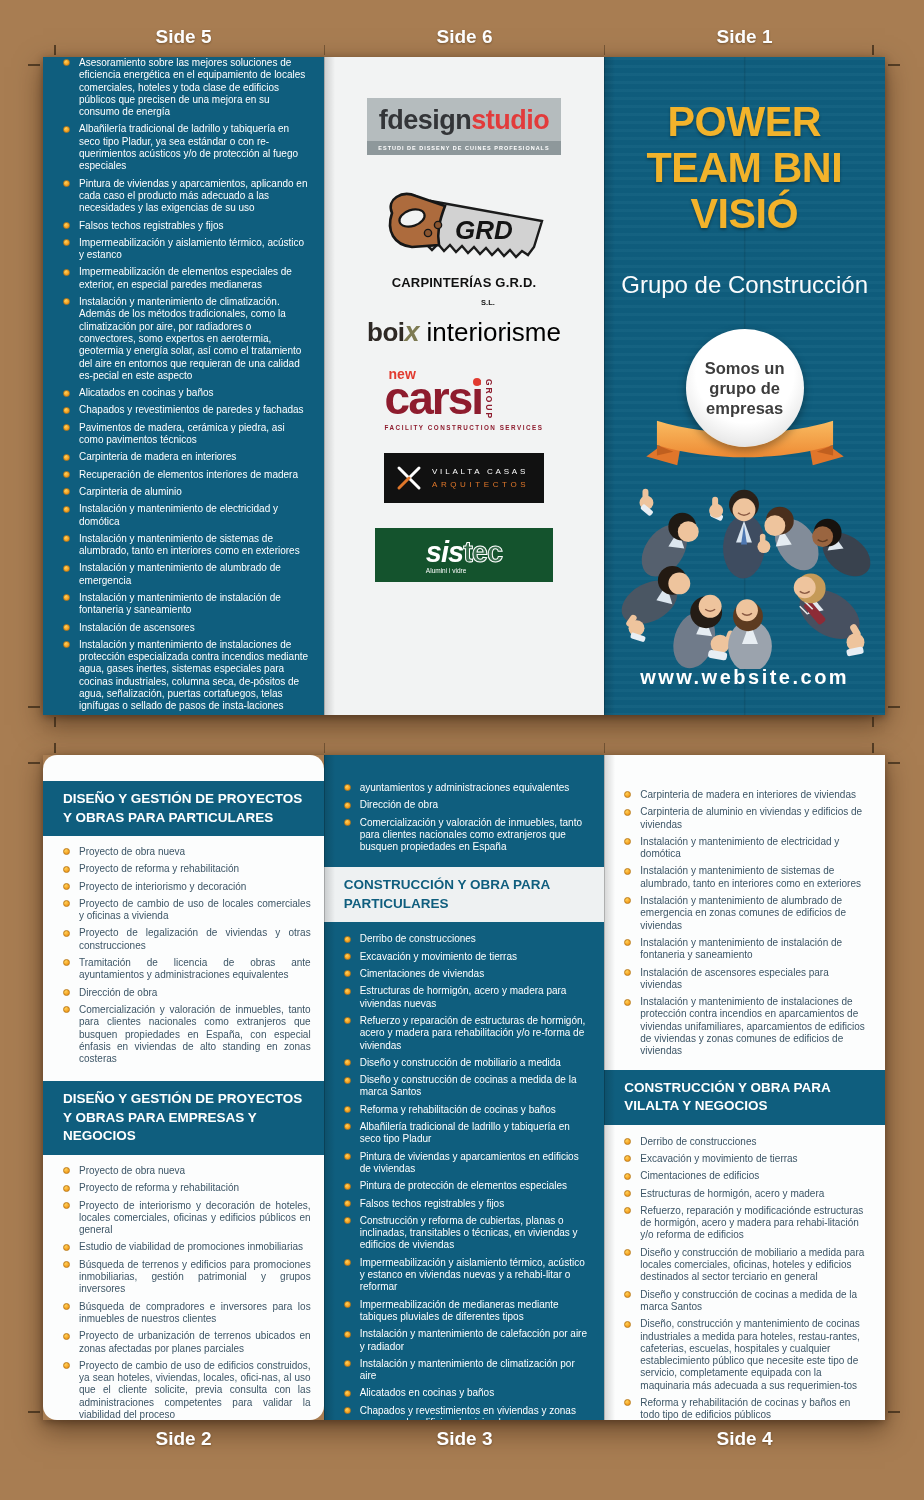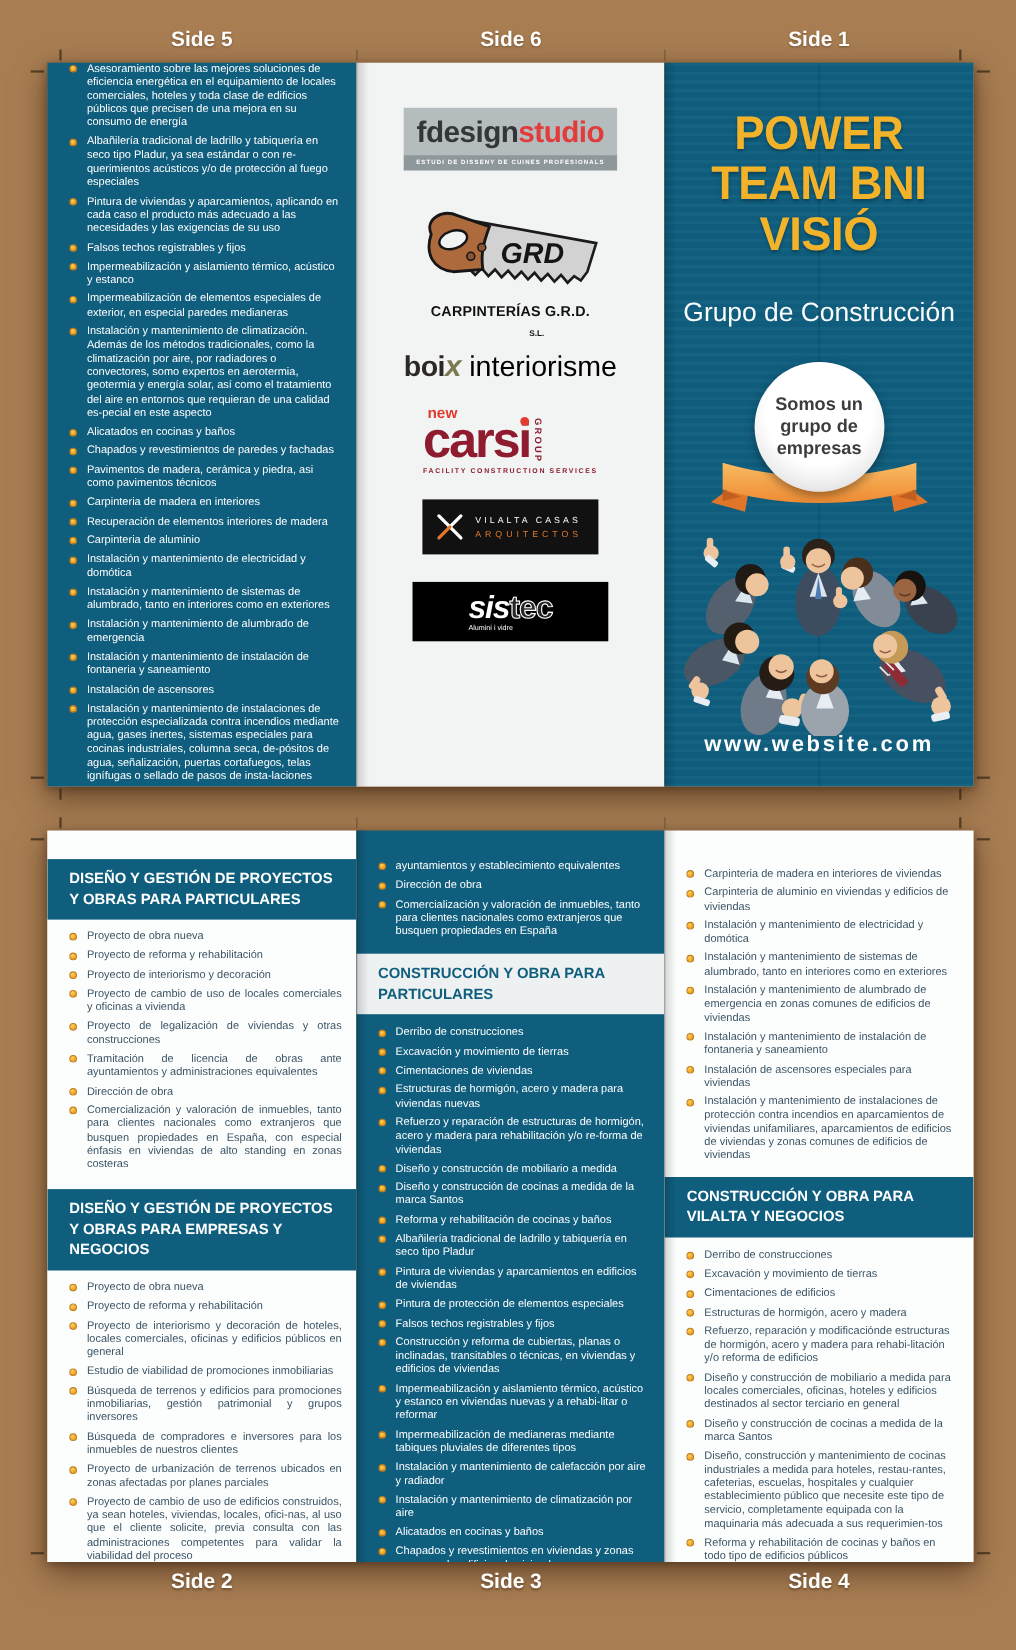--- a/index.html
+++ b/index.html
@@ -80,21 +80,21 @@
   .carsi-new { color:#e23b30; font-size:14px; font-weight:bold; display:block; margin:0 0 -6px 4px; }
   .carsi-row { display:flex; align-items:flex-start; }
   .carsi-name { font-size:46px; font-weight:900; color:#8e1c2e; letter-spacing:-2px; line-height:44px; }
   .carsi-i { position:relative; font-size:46px; font-weight:900; color:#8e1c2e; letter-spacing:-2px; line-height:44px; }
   .carsi-i::after { content:''; position:absolute; top:2px; left:2px; width:8px; height:8px; border-radius:50%; background:#e23b30; }
   .carsi-group { writing-mode:vertical-rl; font-size:8.5px; font-weight:bold; color:#8e1c2e; letter-spacing:2px; height:42px; margin:3px 0 0 2px; }
   .carsi-tag { font-size:6.3px; font-weight:bold; color:#8e1c2e; letter-spacing:1.5px; margin-top:3px; }
   .logo-vilalta { width:160px; height:50px; background:#111; display:flex; align-items:center; gap:10px; padding:0 12px; margin-bottom:25px; }
   .vil-text div:first-child { color:#fff; font-size:8px; letter-spacing:2.8px; margin-bottom:4px; }
   .vil-text div:last-child { color:#e0772a; font-size:8px; letter-spacing:3.6px; }
-  .logo-sistec { width:178px; height:54px; background:#000000; display:flex; align-items:center; justify-content:center; margin-bottom:0; }
+  .logo-sistec { width:178px; height:54px; background:#14532d; display:flex; align-items:center; justify-content:center; margin-bottom:0; }
   .sistec-block { text-align:left; }
   .sis-solid { color:#fff; font-size:29px; font-weight:900; font-style:italic; letter-spacing:-1px; }
   .sis-outline { color:rgba(255,255,255,.15); -webkit-text-stroke:1px #fff; font-size:29px; font-weight:900; letter-spacing:-1px; }
   .sistec-tag { color:#fff; font-size:6.5px; margin-top:-2px; }
   
   .side1 { text-align:center; }
   .side1::before { 
     content:''; position:absolute; inset:0; pointer-events:none;
     background:
       linear-gradient(90deg, transparent 0 49.6%, rgba(0,0,0,.10) 49.9% 50.2%, transparent 50.5%),
@@ -104,21 +104,21 @@
   .s1-sub { margin-top:35px; color:#fbfcfd; font-size:24px; font-weight:normal; position:relative; z-index:2; }
   .s1-badge { position:relative; z-index:3; width:118px; height:118px; margin:30px auto 0; border-radius:50%;
     background:radial-gradient(circle at 50% 38%, #ffffff 52%, #ececec 72%, #c4c4c4 100%);
     box-shadow:0 4px 9px rgba(0,0,0,.35);
     display:flex; align-items:center; justify-content:center; }
   .s1-badge span { width:92px; color:#3d3d3d; font-size:16.5px; font-weight:bold; line-height:20px; }
   .s1-ribbon { position:absolute; z-index:2; left:50%; top:355px; transform:translateX(-50%); width:208px; height:60px; }
   .s1-people { position:absolute; z-index:3; left:0; top:398px; width:280px; height:214px; }
   .s1-url { position:absolute; z-index:4; bottom:26px; left:0; width:100%; color:#fff; font-size:20px; font-weight:bold; letter-spacing:2.5px; }
   
-  .side2 { padding-top:26px; }
+  .side2 { padding-top:26px;border-radius:14px; }
   .side2 .hbar { margin-bottom:10px; }
   .side2 .hbar + ul { margin-bottom:6px; }
   .side2 .h2 { margin-top:16px; }
   .side3 { padding-top:27px; }
   .side3 .hbar { margin:14px 0 11px; }
   .side4 { padding-top:34px; }
   .side4 .hbar { margin:12px 0 11px; }
 </style>
 </head>
 <body>
@@ -455,21 +455,21 @@
           <span class="txt">Proyecto de cambio de uso de edificios construidos, ya sean hoteles, viviendas, locales, ofici-nas, al uso que el cliente solicite, previa consulta con las administraciones competentes para validar la viabilidad del proceso</span>
         </li>
       </ul>
   </div>
 
   <div class="panel panel-blue side3">
     <ul class="blist list-white">
 
     <li>
           <span class="bullet"></span>
-          <span class="txt">ayuntamientos y establecimiento equivalentes</span>
+          <span class="txt">ayuntamientos y administraciones equivalentes</span>
         </li>
         <li>
           <span class="bullet"></span>
           <span class="txt">Dirección de obra</span>
         </li>
         <li>
           <span class="bullet"></span>
           <span class="txt">Comercialización y valoración de inmuebles, tanto para clientes nacionales como extranjeros que busquen propiedades en España</span>
         </li>
       </ul>

